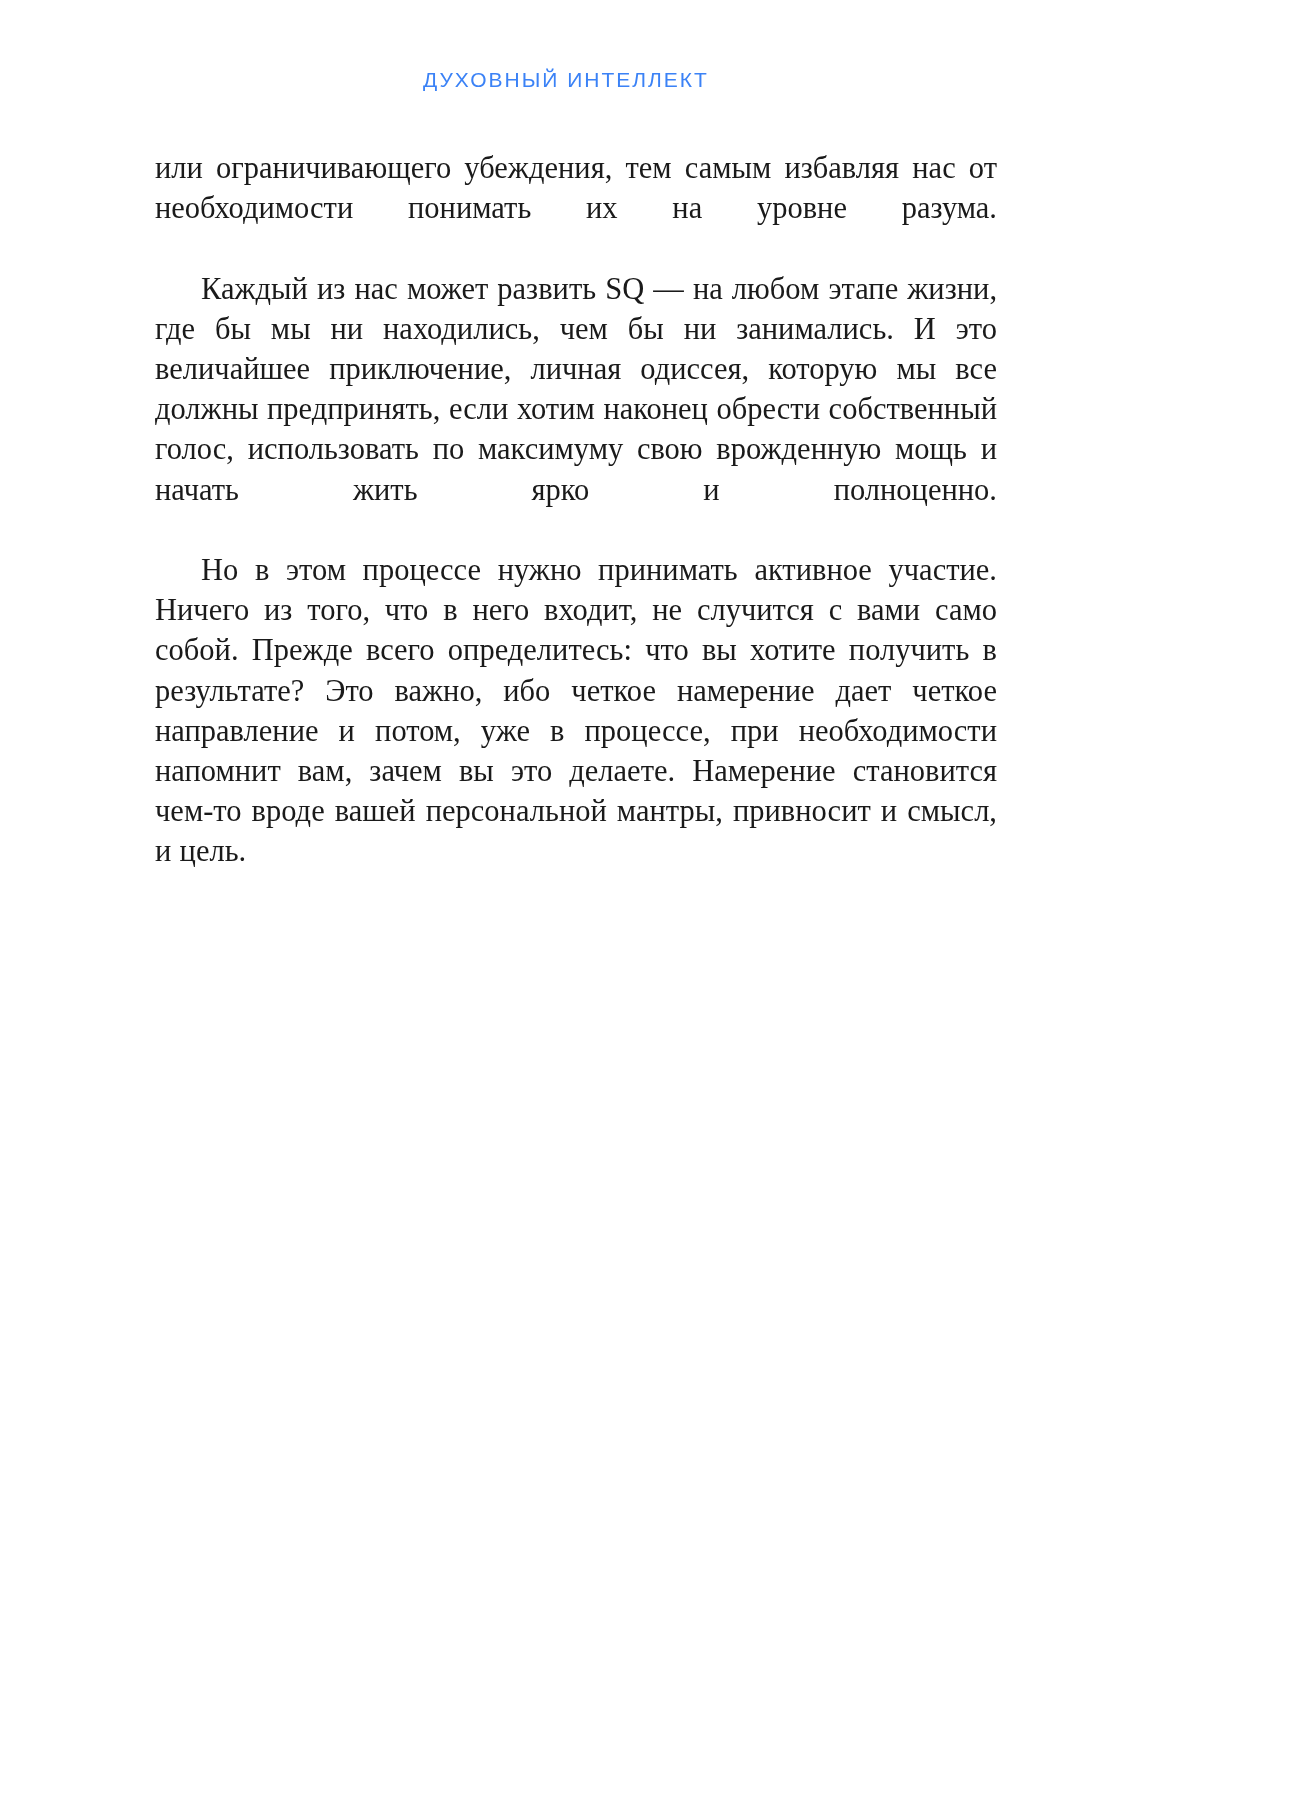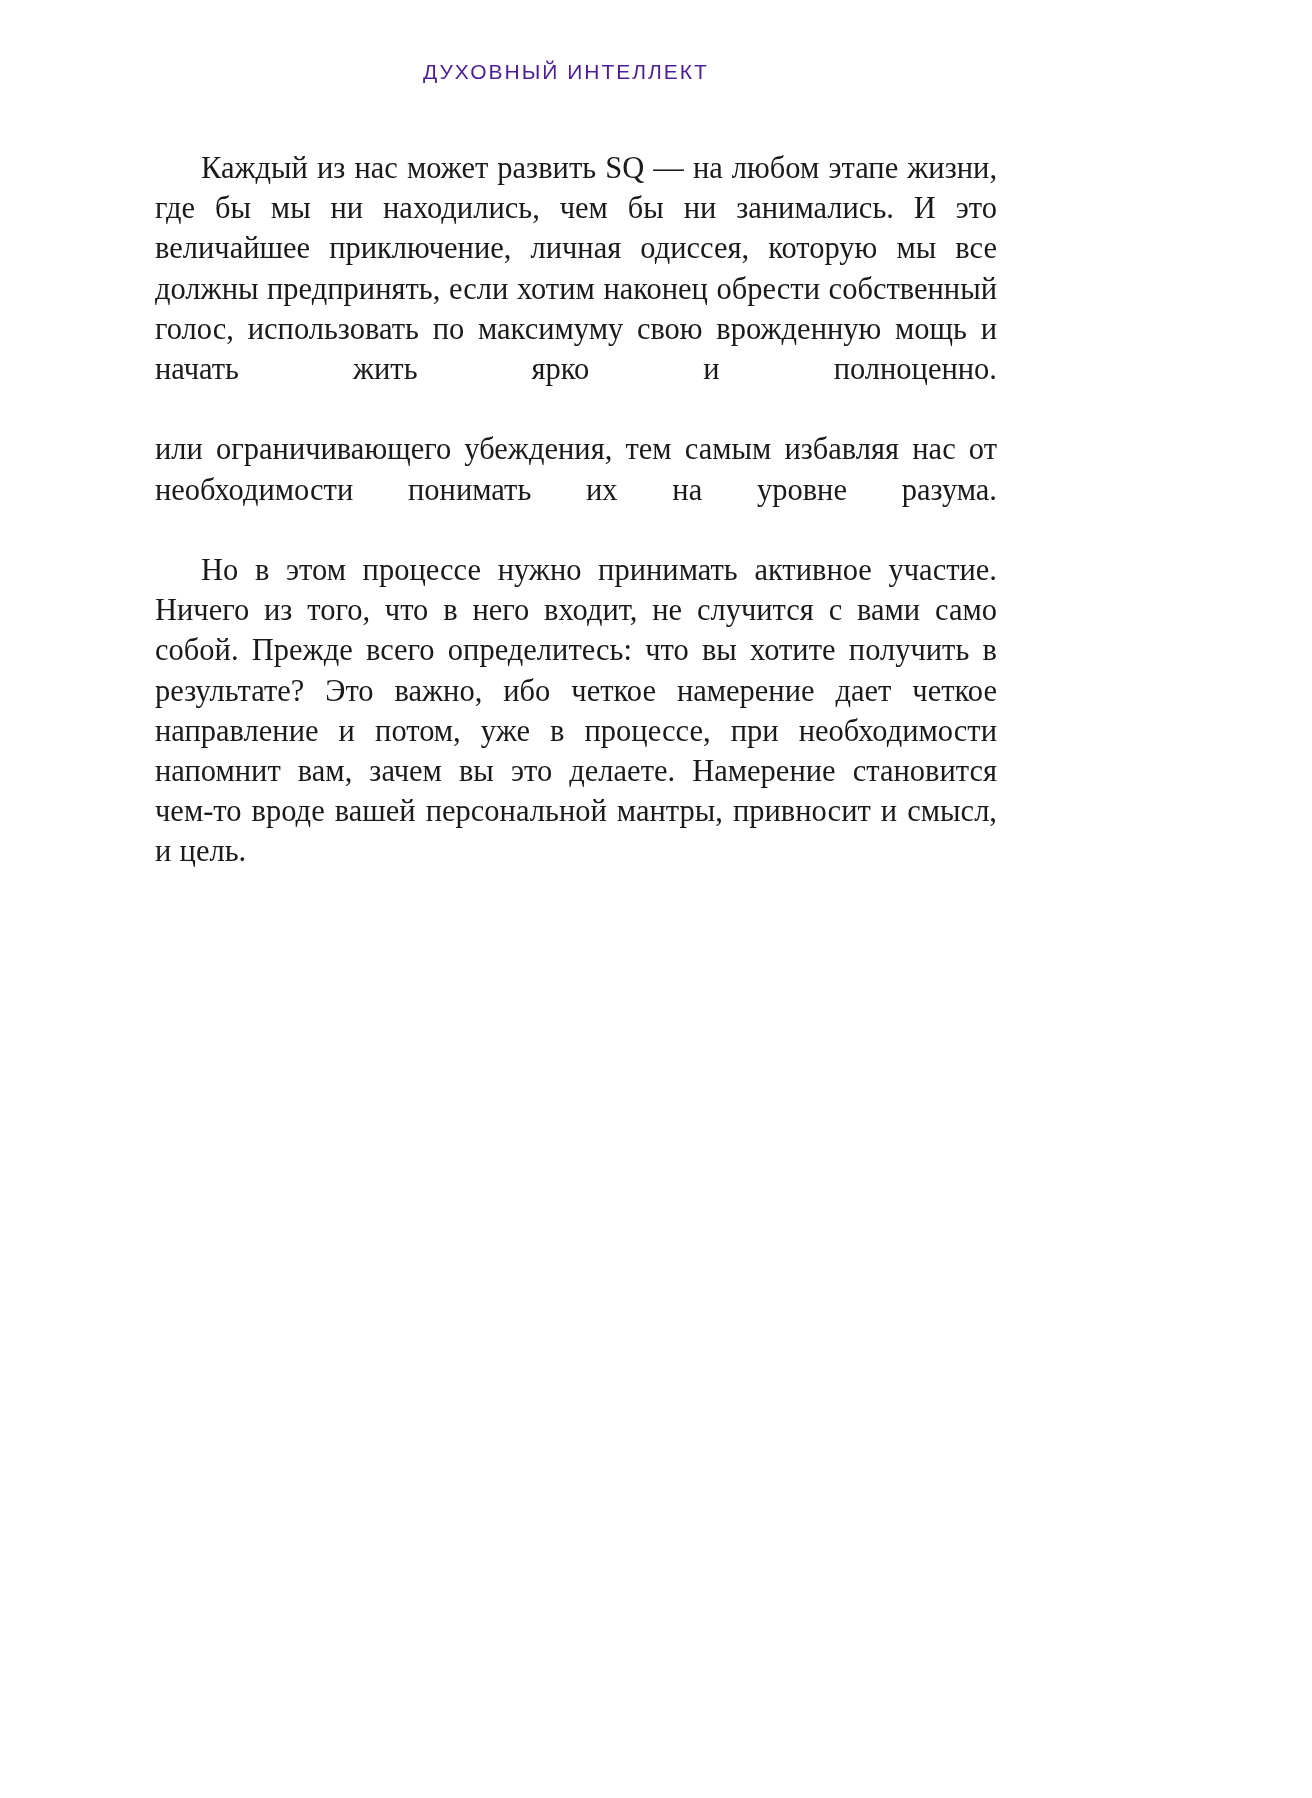--- a/index.html
+++ b/index.html
@@ -15,29 +15,29 @@
     height: 1798px;
     margin: 0 auto;
     background: #ffffff;
     overflow: hidden;
     box-sizing: border-box;
   }
 
   
   .running-head {
     position: absolute;
-    top: 60px;
+    top: 68px;
     left: 0;
     width: 1132px;
     text-align: center;
     font-family: "Liberation Sans", "DejaVu Sans", sans-serif;
     font-size: 21px;
     font-weight: 300;
     letter-spacing: 2.0px;
-    color: #4c1d95;
+    color: #3b82f6;
     text-transform: uppercase;
     white-space: nowrap;
   }
 
   
   .text-block {
     position: absolute;
     top: 148px;
     left: 155px;
     width: 842px;
@@ -71,21 +71,21 @@
 </style>
 </head>
 <body>
 
 <div class="page">
 
   <div class="running-head">ДУХОВНЫЙ ИНТЕЛЛЕКТ</div>
 
   <div class="text-block">
 
+    <p class="para" id="p1">или ограничивающего убеждения, тем самым избавляя нас от необходимости понимать их на уровне разума.</p>
+
     <p class="para indent" id="p2">Каждый из нас может развить SQ — на любом этапе жизни, где бы мы ни находились, чем бы ни занимались. И это величайшее приключение, личная одиссея, которую мы все должны предпринять, если хотим наконец обрести собственный голос, использовать по максимуму свою врожденную мощь и начать жить ярко и полноценно.</p>
-
-    <p class="para" id="p1">или ограничивающего убеждения, тем самым избавляя нас от необходимости понимать их на уровне разума.</p>
 
     <p class="para indent lastflush" id="p3">Но в этом процессе нужно принимать активное участие. Ничего из того, что в него входит, не случится с вами само собой. Прежде всего определитесь: что вы хотите получить в результате? Это важно, ибо четкое намерение дает четкое направление и потом, уже в процессе, при необходимости напомнит вам, зачем вы это делаете. Намерение становится чем-то вроде вашей персональной мантры, привносит и смысл, и цель.</p>
 
   </div>
 
 </div>
 
 </body></html>

